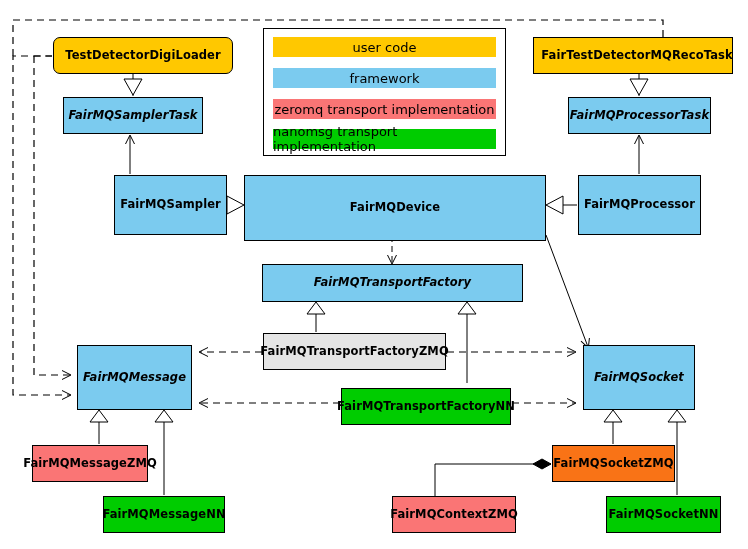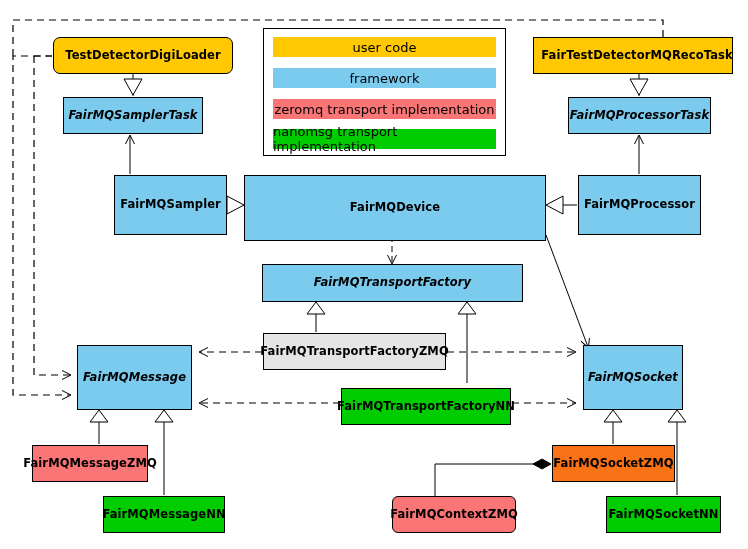--- a/index.html
+++ b/index.html
@@ -160,31 +160,31 @@
   <div class="node" style="left:578px;top:175px;width:123px;height:60px;background:#7BCBEF;">FairMQProcessor</div>
 
   <div class="node italic" style="left:262px;top:264px;width:261px;height:38px;background:#7BCBEF;">FairMQTransportFactory</div>
 
   <div class="node" style="left:263px;top:333px;width:183px;height:37px;background:#e5e5e5;">FairMQTransportFactoryZMQ</div>
 
   <div class="node" style="left:341px;top:388px;width:170px;height:37px;background:#00CC00;">FairMQTransportFactoryNN</div>
 
   <div class="node italic" style="left:77px;top:345px;width:115px;height:65px;background:#7BCBEF;">FairMQMessage</div>
 
-  <div class="node italic" style="left:583px;top:345px;width:100px;height:65px;background:#7BCBEF;">FairMQSocket</div>
+  <div class="node italic" style="left:583px;top:345px;width:112px;height:65px;background:#7BCBEF;">FairMQSocket</div>
 
   <div class="node" style="left:32px;top:445px;width:116px;height:37px;background:#FA7575;">FairMQMessageZMQ</div>
 
   <div class="node" style="left:103px;top:496px;width:122px;height:37px;background:#00CC00;">FairMQMessageNN</div>
 
   <div class="node" style="left:552px;top:445px;width:123px;height:37px;background:#f97316;">FairMQSocketZMQ</div>
 
   <div class="node" style="left:606px;top:496px;width:115px;height:37px;background:#00CC00;">FairMQSocketNN</div>
 
-  <div class="node" style="left:392px;top:496px;width:124px;height:37px;background:#FA7575;border-radius:6px;">FairMQContextZMQ</div>
+  <div class="node" style="left:392px;top:496px;width:124px;height:37px;background:#FA7575;">FairMQContextZMQ</div>
 
   <div class="legend-box" style="left:263px;top:28px;width:243px;height:128px;">
     <div class="legend-row" style="left:9px;top:8px;width:223px;height:20px;background:#FFC800;">user code</div>
     <div class="legend-row" style="left:9px;top:39px;width:223px;height:20px;background:#7BCBEF;">framework</div>
     <div class="legend-row" style="left:9px;top:70px;width:223px;height:20px;background:#FA7575;">zeromq transport implementation</div>
     <div class="legend-row" style="left:9px;top:100px;width:223px;height:20px;background:#00CC00;">nanomsg transport implementation</div>
   </div>
 
 </div>
 

